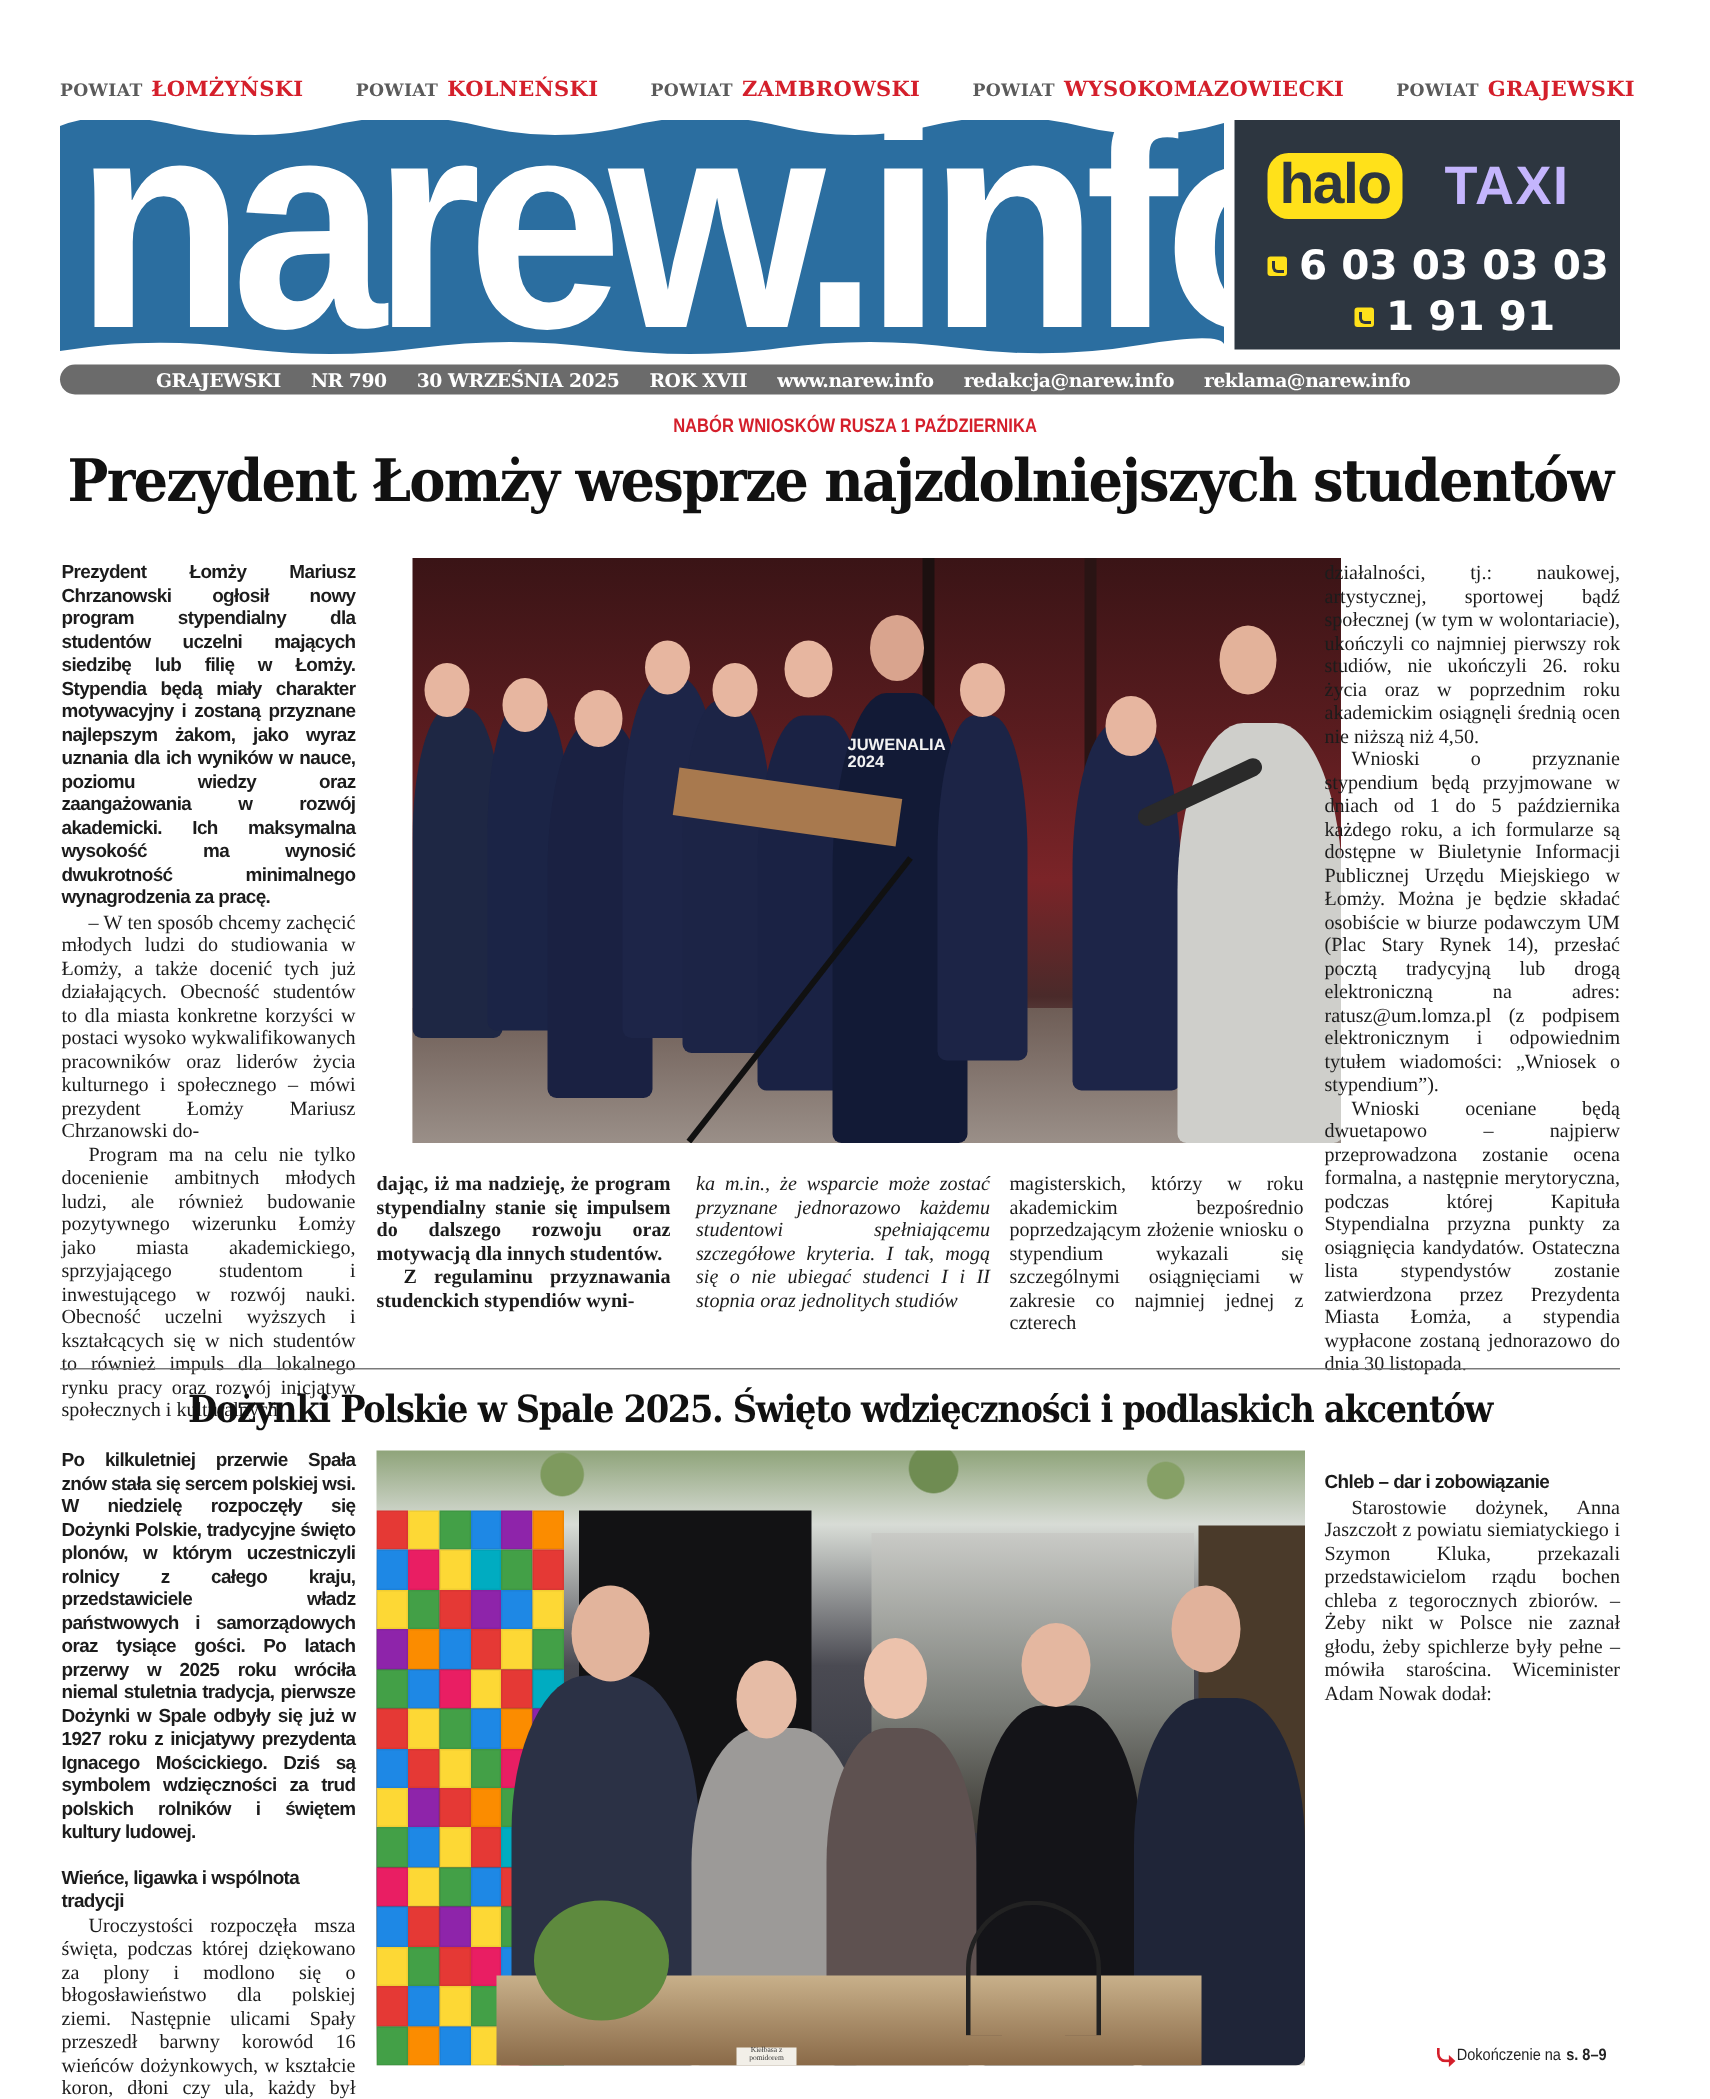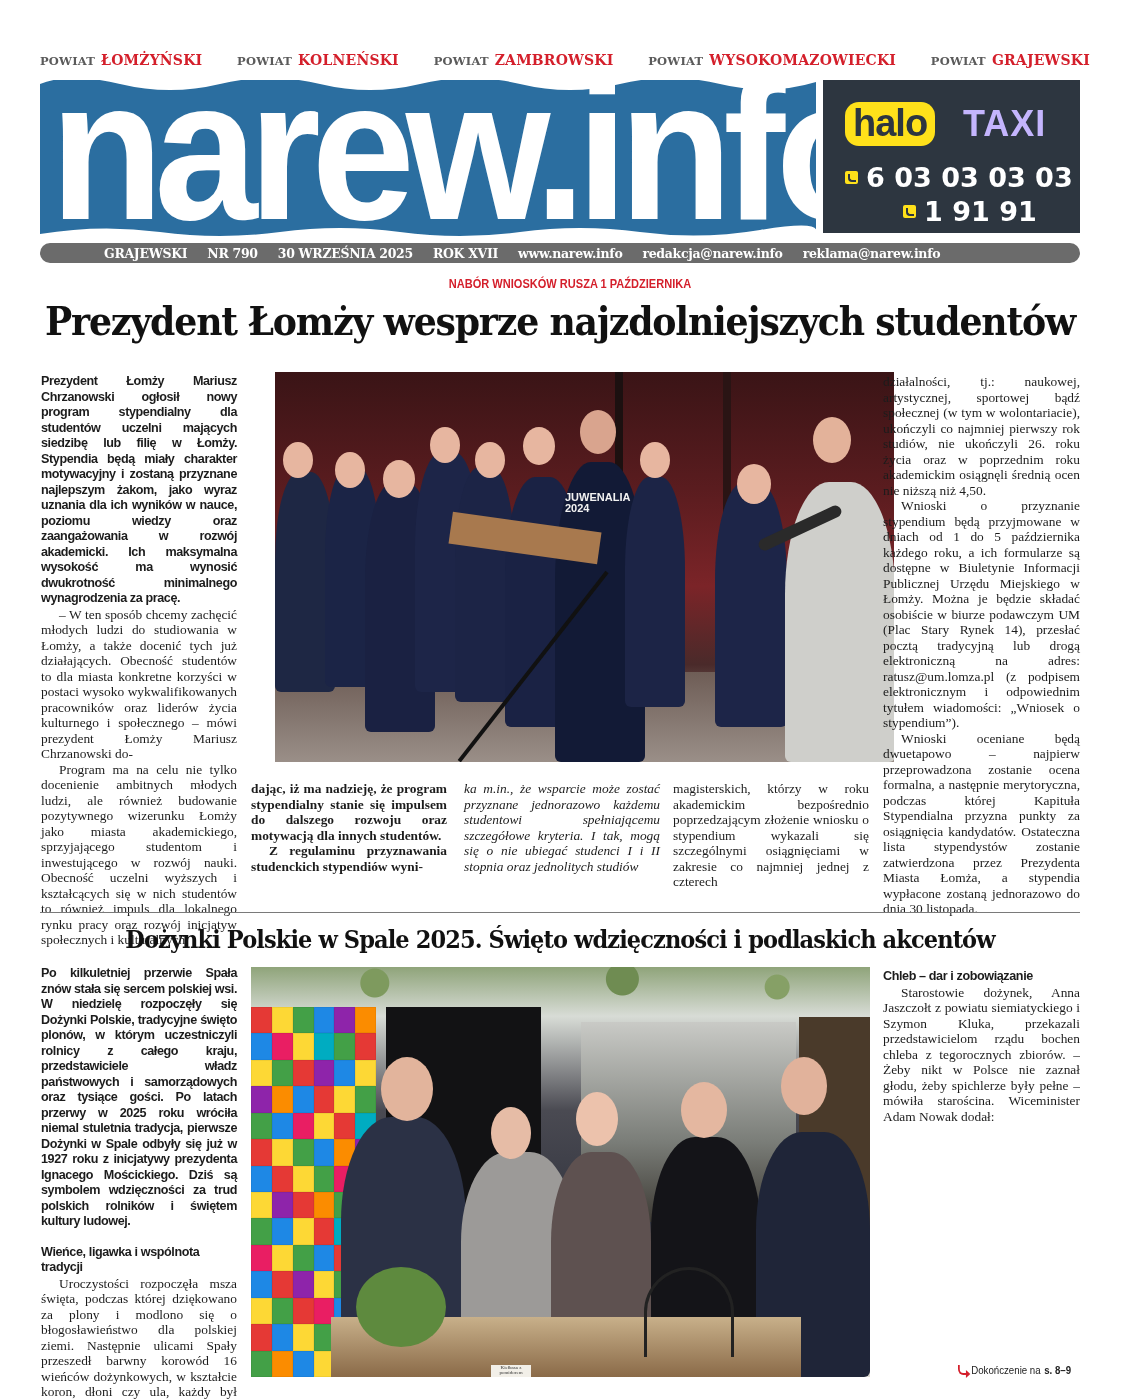--- a/index.html
+++ b/index.html
@@ -277,21 +277,21 @@
   <div class="head" style="left:430px; top:115px; width:46px; height:56px; background:#e4b7a0;"></div>
   <div class="head" style="left:530px; top:90px; width:46px; height:58px; background:#e1b29b;"></div>
 
   <div style="position:absolute; left:80px; top:350px; width:470px; height:60px; background:linear-gradient(180deg,#c8b08a,#8a6a48);"></div>
   <div style="position:absolute; left:105px; top:300px; width:90px; height:80px; border-radius:50%; background:#5e8a3e;"></div>
   <div style="position:absolute; left:393px; top:300px; width:90px; height:90px; border:3px solid #222; border-bottom:none; border-radius:45px 45px 0 0;"></div>
   <div style="position:absolute; left:240px; top:398px; width:40px; height:14px; background:#f2efe8; font-size:5px; text-align:center; color:#333;">Kiełbasa z pomidorem</div>
 </div>
 
 <div class="col" style="top:966px; left:883px; width:197px;">
-  <p class="subhead" style="margin-top:3px;">Chleb – dar i zobowiązanie</p>
+  <p class="subhead" style="margin-top:15px;">Chleb – dar i zobowiązanie</p>
   <p class="ind">Starostowie dożynek, Anna Jaszczołt z powiatu siemiatyckiego i Szymon Kluka, przekazali przedstawicielom rządu bochen chleba z tegorocznych zbiorów. – Żeby nikt w Polsce nie zaznał głodu, żeby spichlerze były pełne – mówiła starościna. Wiceminister Adam Nowak dodał:</p>
 </div>
 
 <div class="continued">
   <span class="arrow-icon"></span>
   <span>Dokończenie na</span>
   <b>s. 8–9</b>
 </div>
 
 </body></html>

